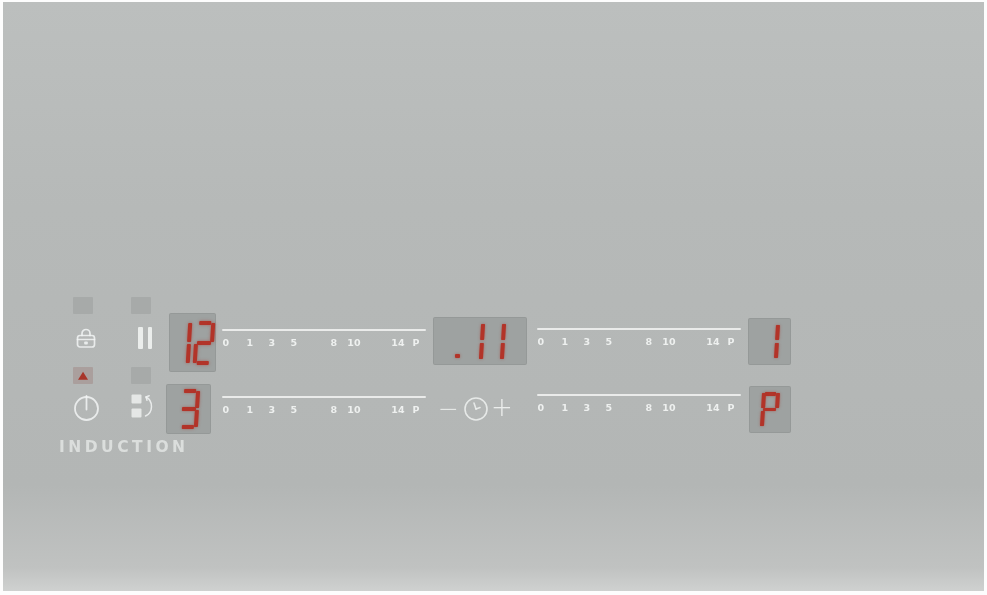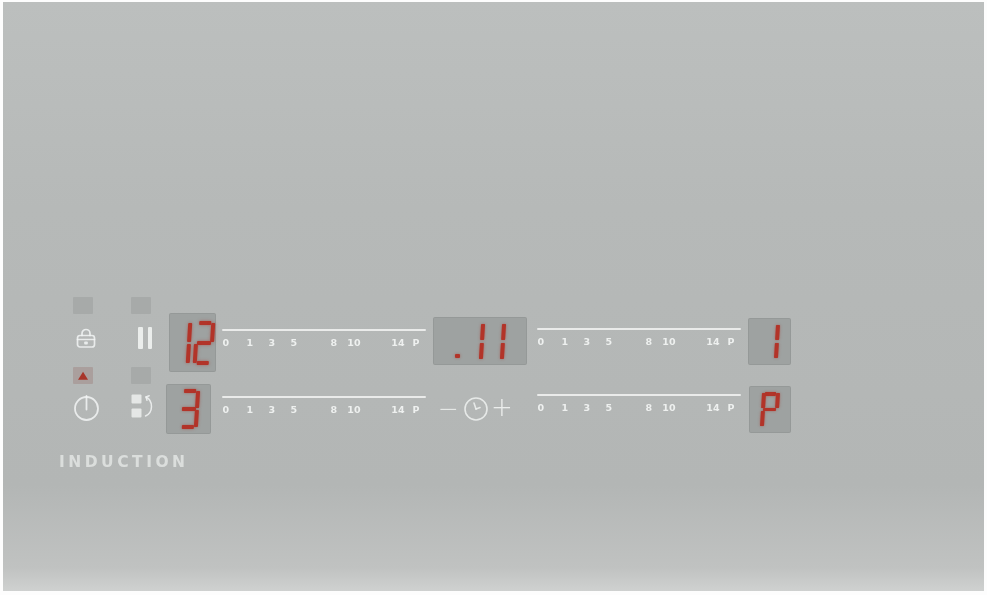--- a/index.html
+++ b/index.html
@@ -192,15 +192,15 @@
   <span class="sym" style="left:435px;top:394px;font-size:25px;">−</span>
   <div class="icon" style="left:459px;top:393px;">
     <svg width="28" height="28" viewBox="0 0 28 28" fill="none" stroke="rgba(242,245,244,.8)" stroke-width="1.6" stroke-linecap="round">
       <circle cx="14" cy="14" r="11"></circle>
       <line x1="14" y1="14" x2="12" y2="8"></line>
       <line x1="14" y1="14" x2="18" y2="12.5"></line>
     </svg>
   </div>
   <span class="sym" style="left:488px;top:392px;font-size:26px;">+</span>
 
-  <div class="brand" style="left:56px;top:451px;">INDUCTION</div>
+  <div class="brand" style="left:56px;top:436px;">INDUCTION</div>
 
 </div>
 
 </body></html>

